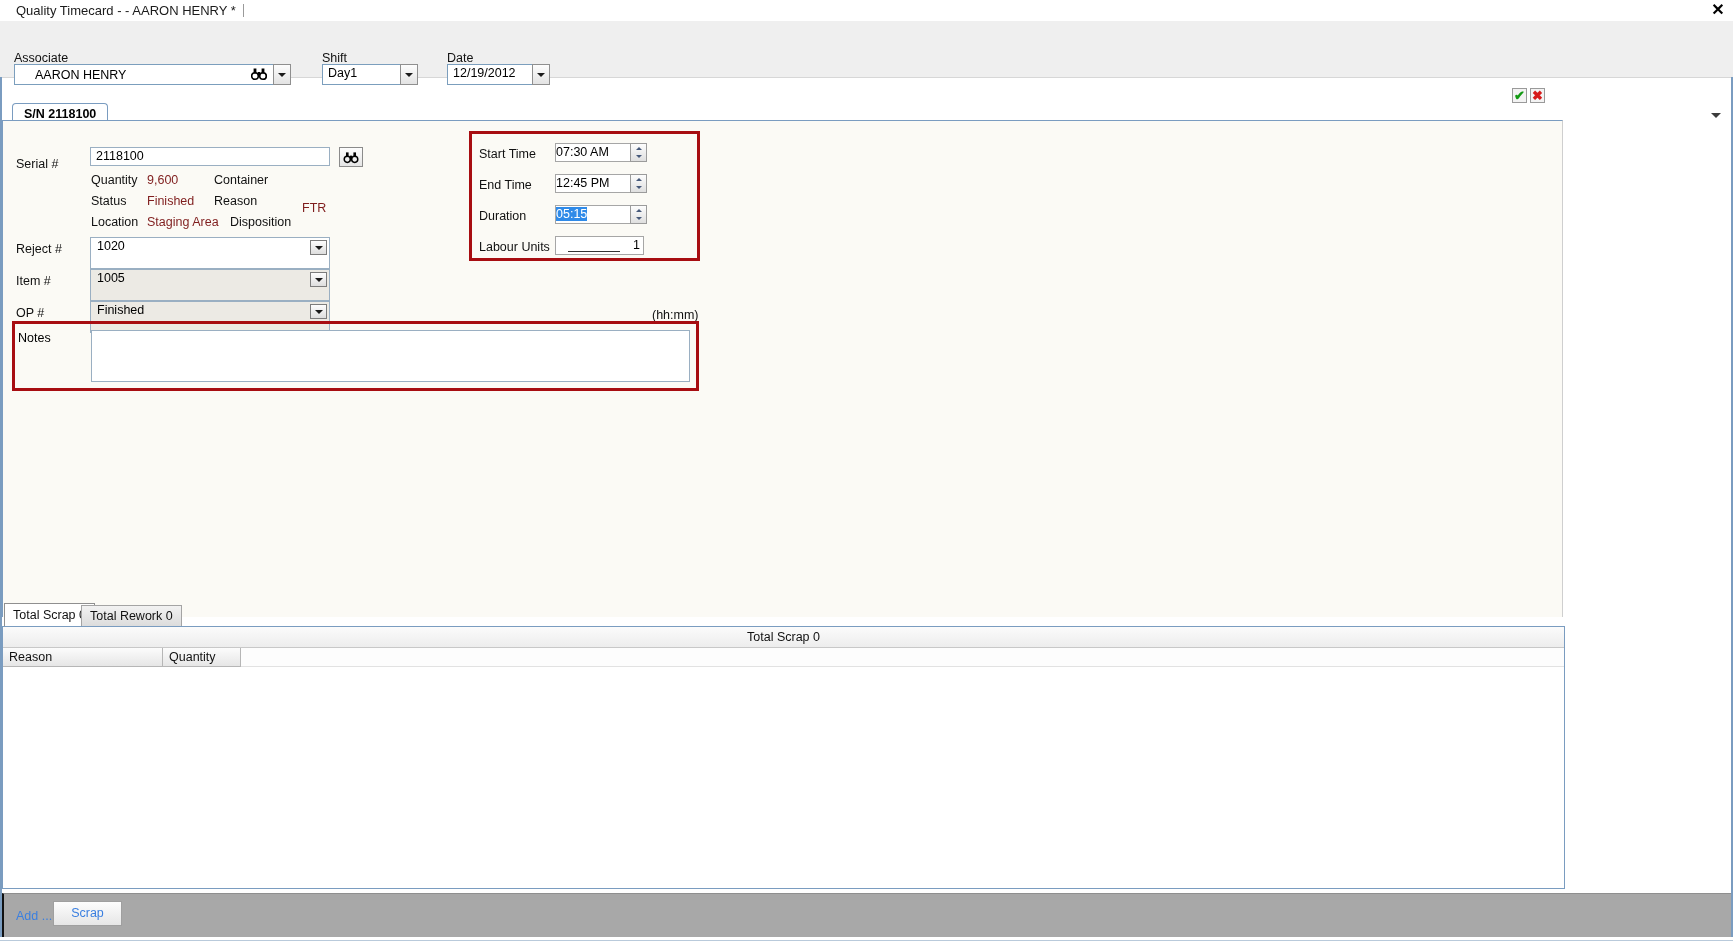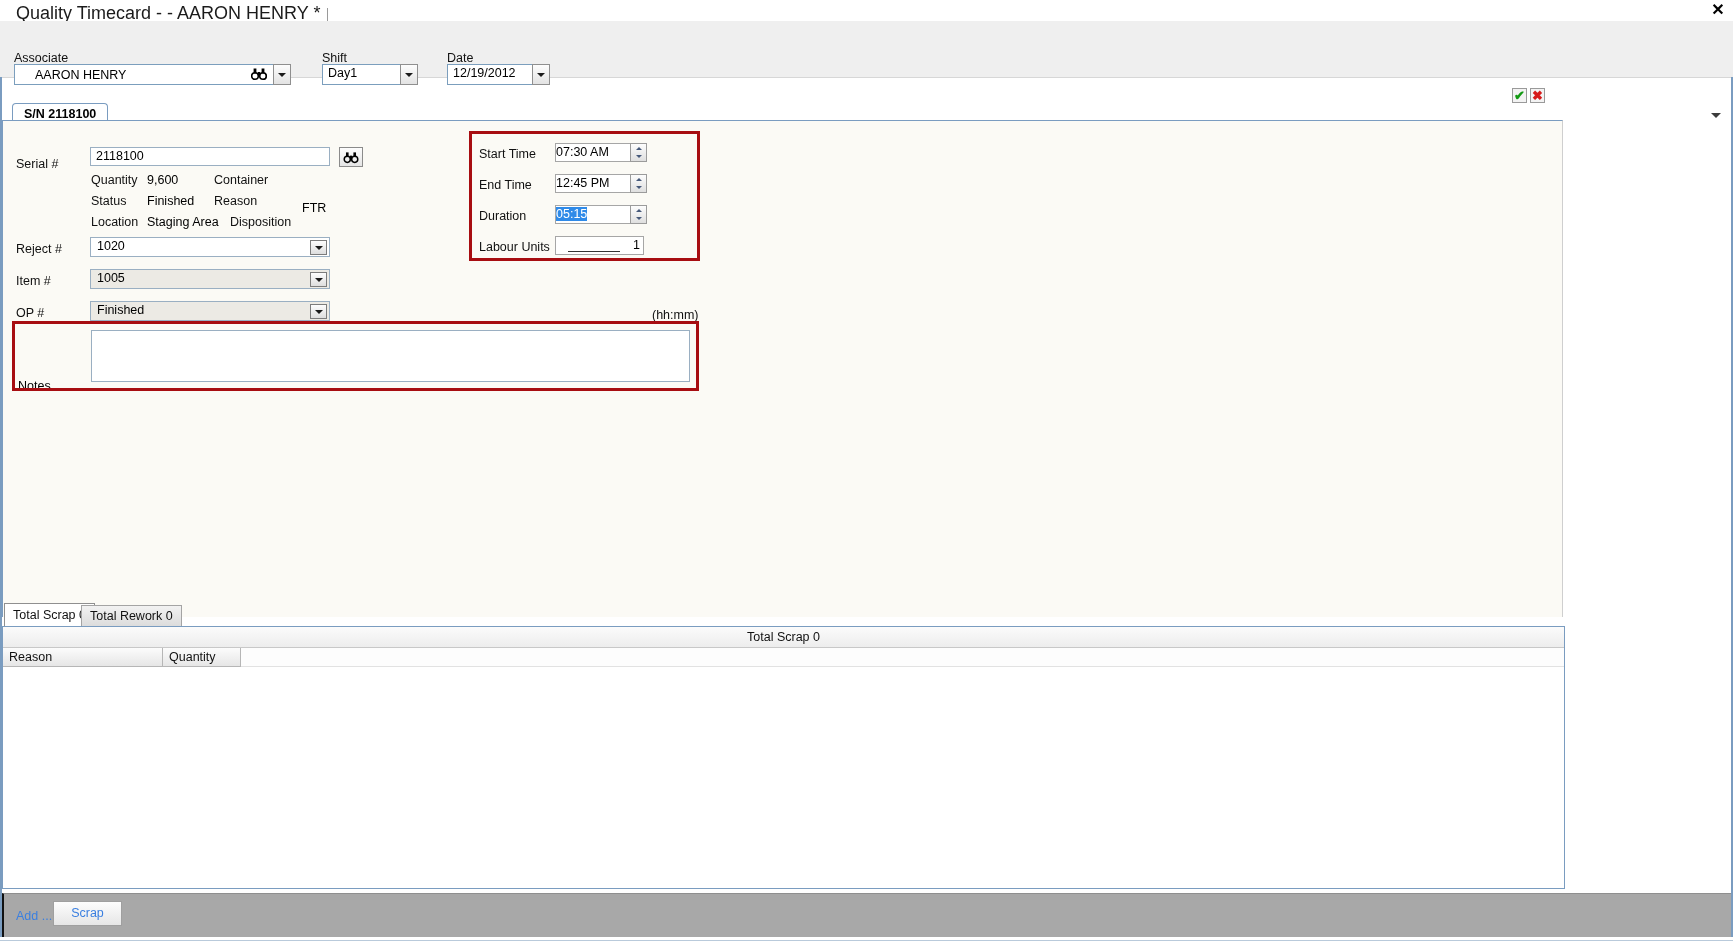--- a/index.html
+++ b/index.html
@@ -28,21 +28,21 @@
     left: 0; top: 0;
     width: 1733px; height: 21px;
     background: #ffffff;
     border-bottom: 1px solid #cfcfcf;
   }
   .doc-tab {
     position: absolute;
     left: 8px; top: 0px;
     height: 20px;
     padding: 3px 8px 0 8px;
-    font-size: 18px;
+    font-size: 13px;
     color: #1b1b1b;
     background: #ffffff;
     box-sizing: border-box;
     white-space: nowrap;
   }
   .doc-tab .sep {
     border-left: 1px solid #9a9a9a;
     margin-left: 7px;
     padding-left: 0;
     display: inline-block;
@@ -224,27 +224,27 @@
   }
   .info-label {
     position: absolute;
     font-size: 12.5px;
     color: #111;
     white-space: nowrap;
   }
   .info-value {
     position: absolute;
     font-size: 12.5px;
-    color: #000000;
+    color: #7f1d1d;
     white-space: nowrap;
   }
   .gcombo {
     position: absolute;
     left: 88px;
-    width: 240px; height: 20px;
+    width: 240px; height: 32px;
     box-sizing: border-box;
     background: #eceae4;
     border: 1px solid #9aafc2;
     font-size: 12.5px;
     line-height: 17px;
     padding-left: 6px;
     color: #000;
   }
   .gcombo .inner-drop {
     position: absolute;
@@ -325,21 +325,21 @@
     border-bottom: 1px solid #333;
   }
   .hhmm {
     position: absolute;
     left: 650px; top: 205px;
     font-size: 12.5px;
     color: #111;
   }
 
   
-  .notes-label { position: absolute; left: 16px; top: 331px; font-size: 12.5px; margin-top: 48px; }
+  .notes-label { position: absolute; left: 16px; top: 331px; font-size: 12.5px; }
   .notes-box {
     position: absolute;
     left: 89px; top: 330px;
     width: 599px; height: 52px;
     box-sizing: border-box;
     background: #ffffff;
     border: 1px solid #9aafc2;
   }
 
   

